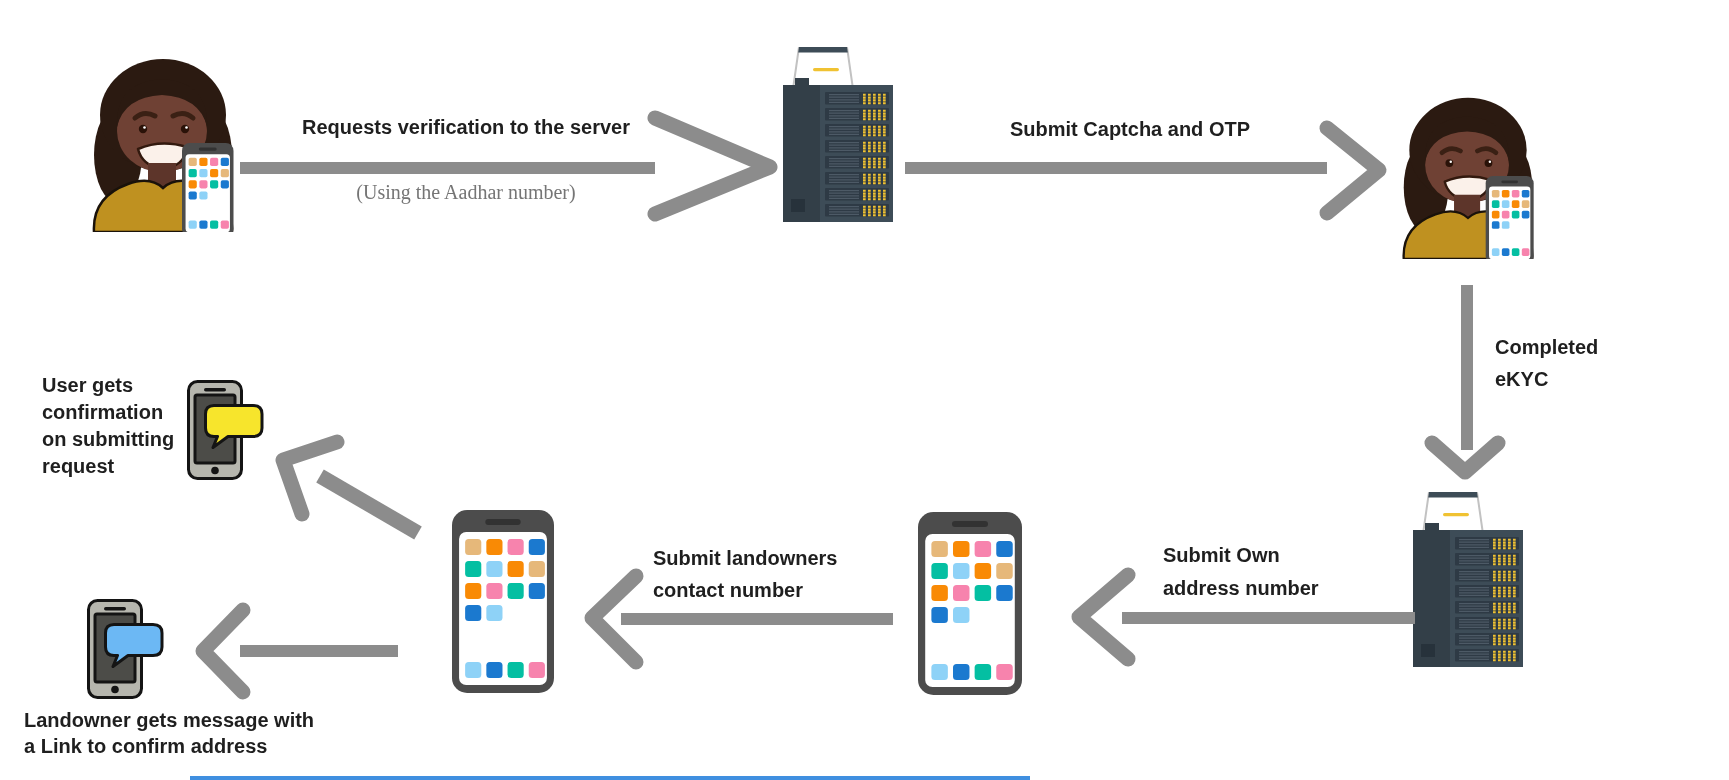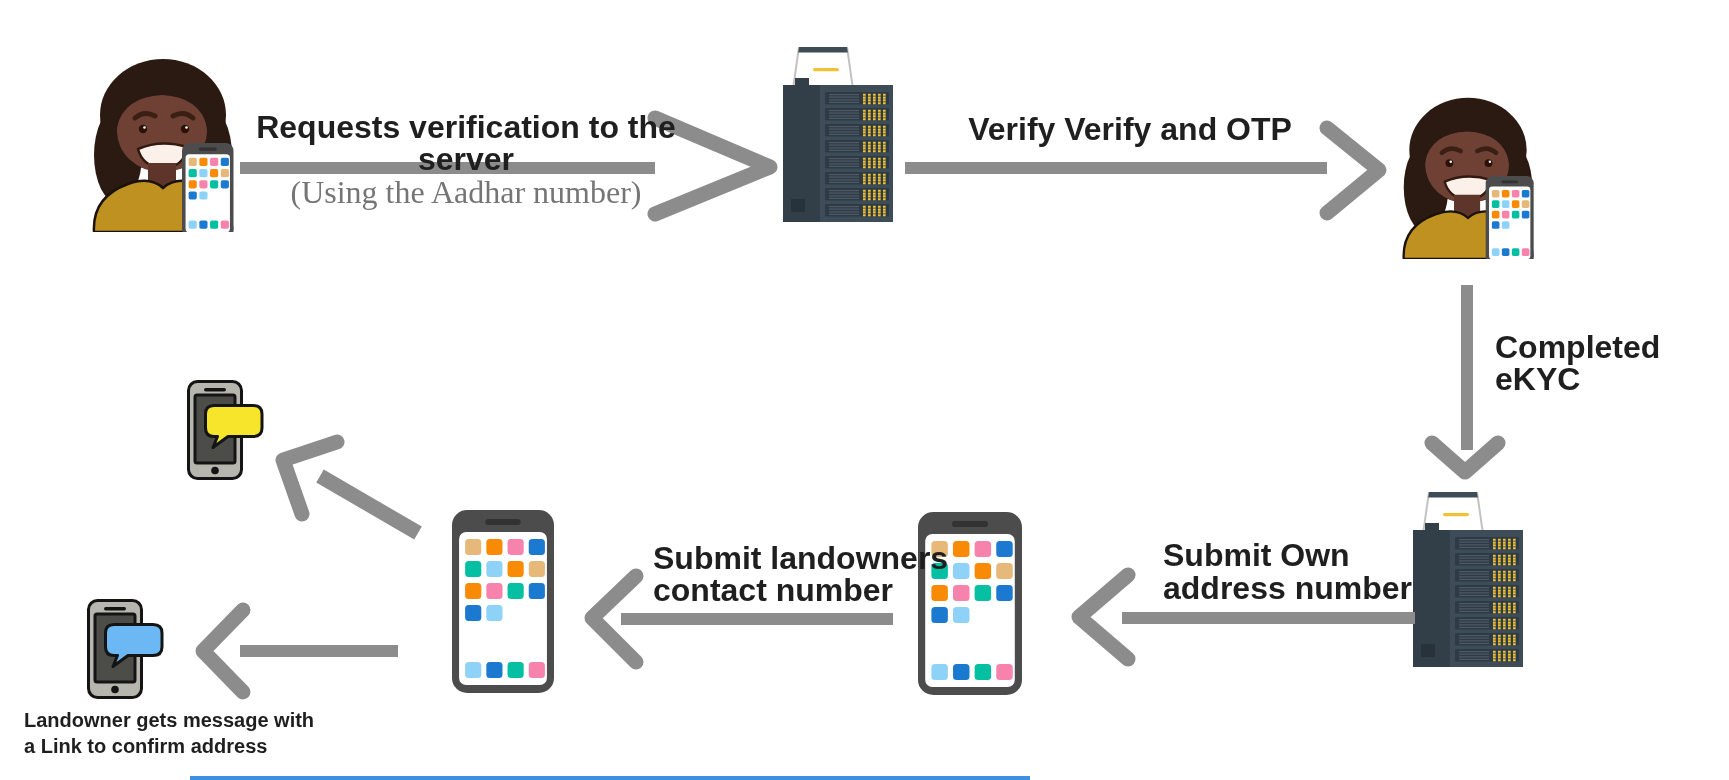--- a/index.html
+++ b/index.html
@@ -1,19 +1,19 @@
 <!DOCTYPE html>
 <html><head>
 <meta charset="utf-8">
 <style>
   html,body{margin:0;padding:0;background:#fff;}
   #stage{position:relative;width:1729px;height:780px;background:#ffffff;overflow:hidden;
          font-family:"Liberation Sans", sans-serif;}
   .abs{position:absolute;}
-  .lbl{position:absolute;font-weight:700;color:#1f1f1f;white-space:pre-line;line-height:32px;font-size:32px;}
+  .lbl{position:absolute;font-weight:700;color:#1f1f1f;white-space:pre-line;line-height:32px;font-size:20px;}
   .lbl.center{text-align:center;}
   .lbl.muted{font-weight:400;color:#757575;font-family:Liberation Serif, serif;}
   .lbl.small{font-size:20px;line-height:27px;}
   svg.arrow{overflow:visible;}
   .footerbar{position:absolute;background:#3f8fe0;}
 </style>
 </head>
 <body>
 
 <div id="stage">
@@ -173,30 +173,34 @@
 
   <svg class="abs arrow" style="left:195px;top:598px" width="215" height="100" viewBox="0 0 215 100">
     <rect x="45" y="47" width="158" height="12" fill="#8c8c8c"></rect>
     <polyline points="48,12 8,53 48,94" fill="none" stroke="#8c8c8c" stroke-width="15" stroke-linecap="round" stroke-linejoin="round"></polyline>
   </svg>
 
   <div class="lbl center" style="left:235px;top:111px;width:462px">Requests verification to the server</div>
 
   <div class="lbl center muted" style="left:235px;top:176px;width:462px">(Using the Aadhar number)</div>
 
-  <div class="lbl center" style="left:890px;top:113px;width:480px">Verify Verify and OTP</div>
+  <div class="lbl center" style="left:890px;top:113px;width:480px">Submit Captcha and OTP</div>
 
   <div class="lbl" style="left:1495px;top:331px">Completed
 eKYC</div>
 
   <div class="lbl" style="left:1163px;top:539px;line-height:33px">Submit Own
 address number</div>
 
   <div class="lbl" style="left:653px;top:542px">Submit landowners
 contact number</div>
 
+  <div class="lbl small" style="left:42px;top:372px">User gets
+confirmation
+on submitting
+request</div>
 
   <div class="lbl small" style="left:24px;top:707px;line-height:26px">Landowner gets message  with
 a Link to confirm address</div>
 
   <div class="footerbar" style="left:190px;top:776px;width:840px;height:4px"></div>
 
 </div>
 
 </body></html>

